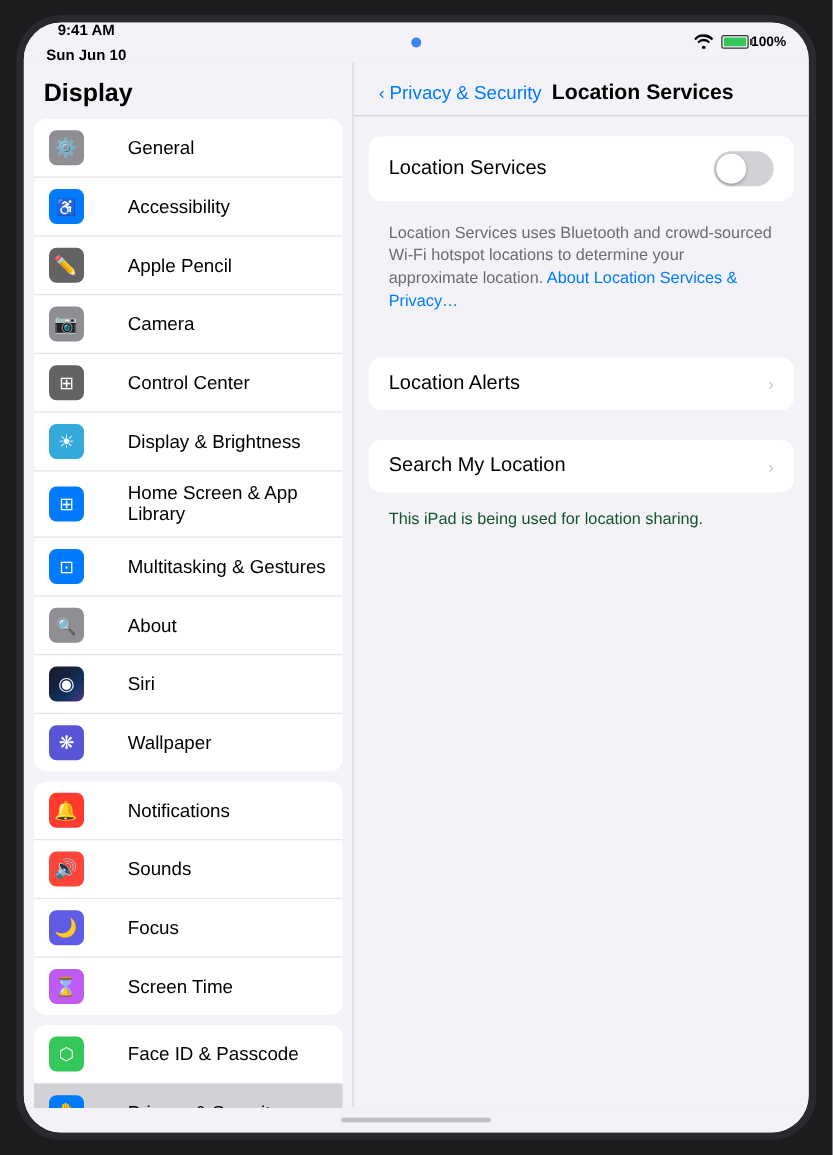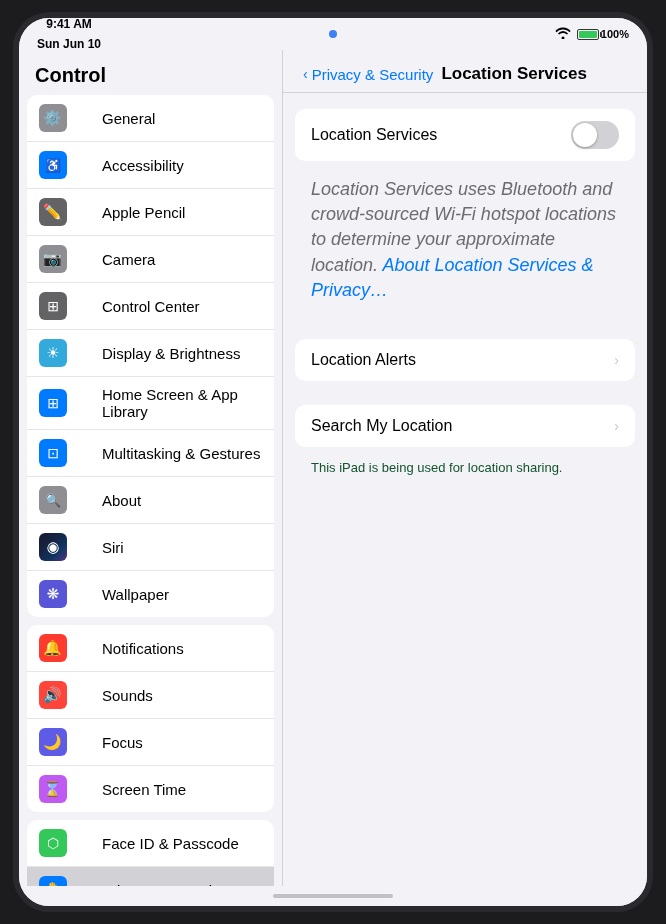--- a/index.html
+++ b/index.html
@@ -39,21 +39,20 @@
       flex-shrink: 0;
     }
 
     .status-left { display: flex; gap: 6px; align-items: center; flex-direction: column; }
     .status-right { display: flex; gap: 6px; align-items: center; }
     .status-center { position: absolute; left: 50%; transform: translateX(-50%); width: 8px; height: 8px; background: #3b82f6; border-radius: 50%; top: 12px; }
 
     .wifi-icon { font-size: 11px; }
     .battery-icon {
       display: flex;
-      align-items: center;
       gap: 2px;
       font-size: 11px;
       font-weight: 700;
     }
     .battery-body {
       width: 22px;
       height: 11px;
       border: 1.5px solid #333;
       border-radius: 2px;
       position: relative;
@@ -253,25 +252,24 @@
       box-shadow: 0 1px 3px rgba(0,0,0,0.3);
       transition: left 0.2s;
     }
 
     .chevron-right {
       color: #c7c7cc;
       font-size: 14px;
     }
 
     .info-text {
-      font-size: 18px;
+      font-size: 13px;
       color: #6c6c70;
       padding: 8px 16px 12px;
       line-height: 1.4;
-      font-style: italic;
     }
 
     .info-text a {
       color: #007aff;
       text-decoration: none;
     }
 
     .secondary-text {
       font-size: 13px;
       color: #14532d;
@@ -334,21 +332,21 @@
           <div class="battery-fill"></div>
         </div>
         <span style="font-size:11px;font-weight:600;">100%</span>
       </div>
     </div>
   </div>
 
   <div class="content-area">
 
     <div class="sidebar">
-      <div class="sidebar-title">Control</div>
+      <div class="sidebar-title">Display</div>
       <div class="sidebar-scroll">
 
         <div class="sidebar-group">
           <div class="sidebar-list">
 
             <div class="sidebar-item">
               <div class="item-icon bg-gray">⚙️</div>
               <span class="item-label">General</span>
             </div>
             <div class="sidebar-item">

